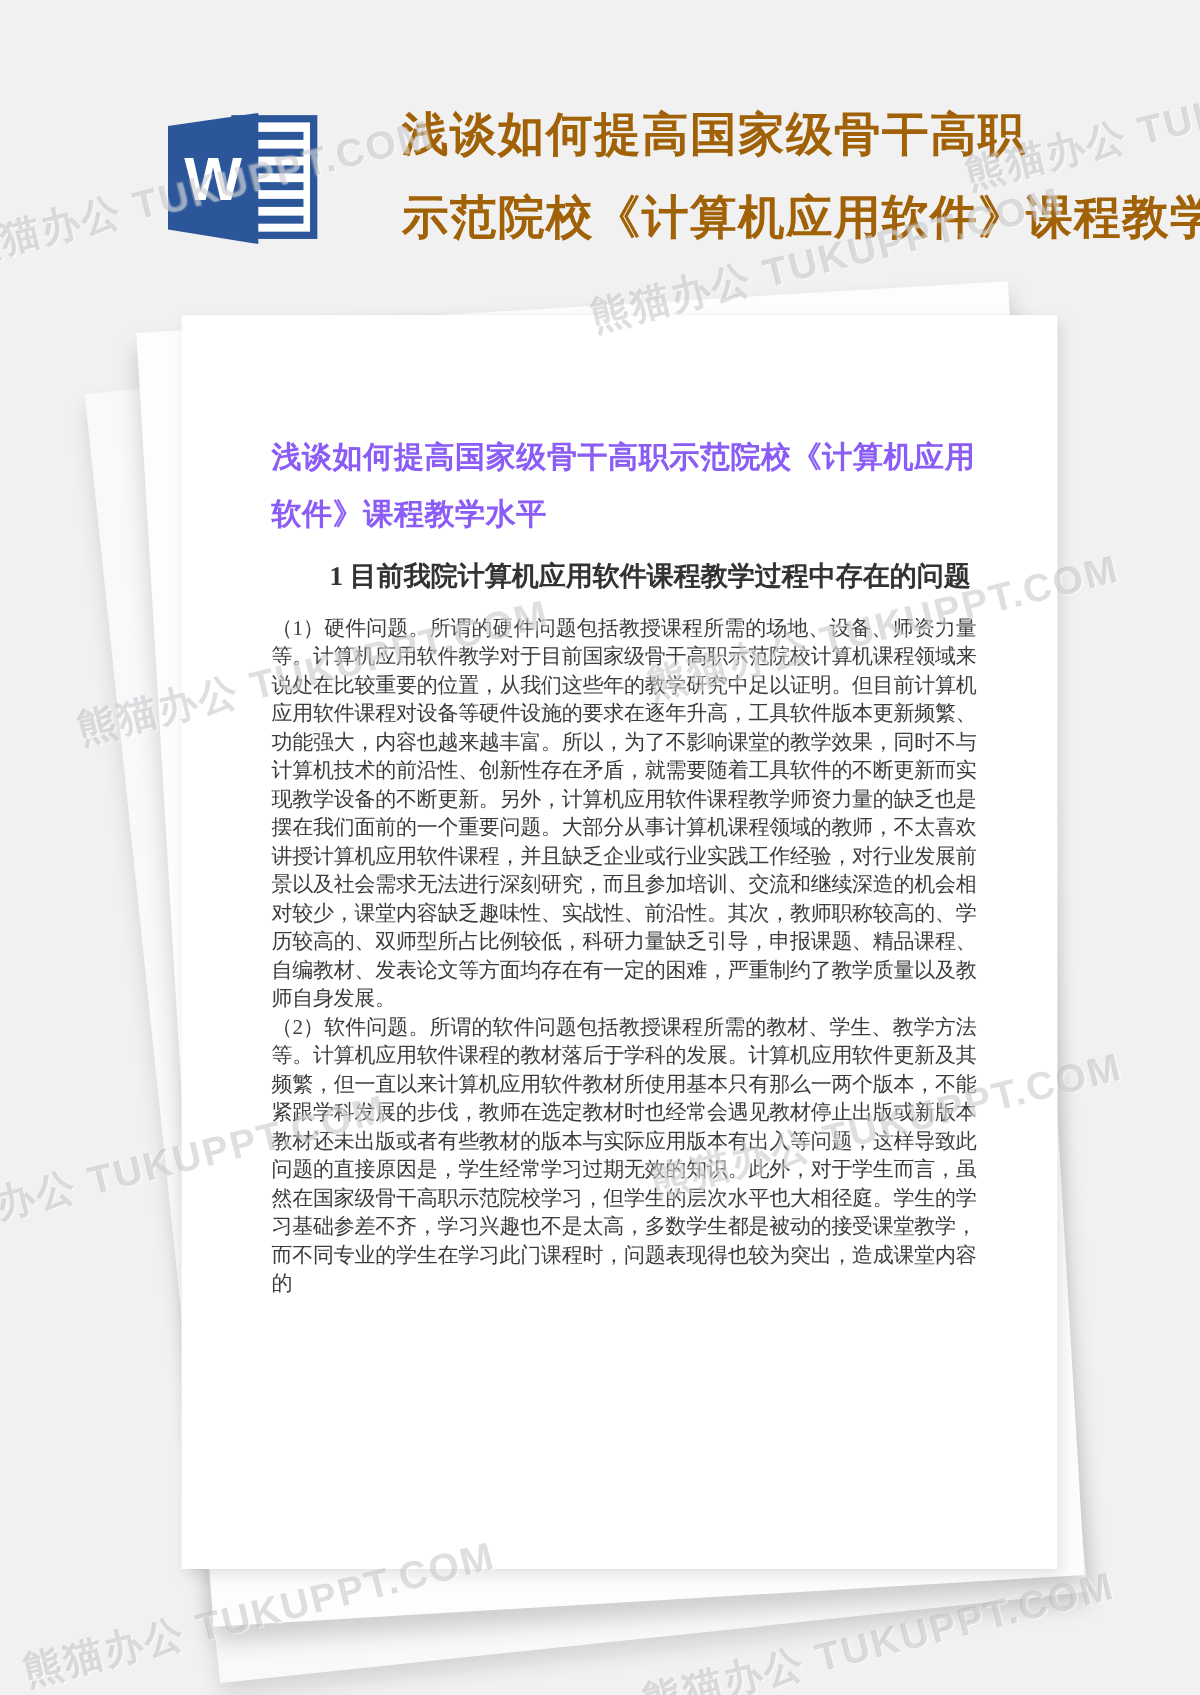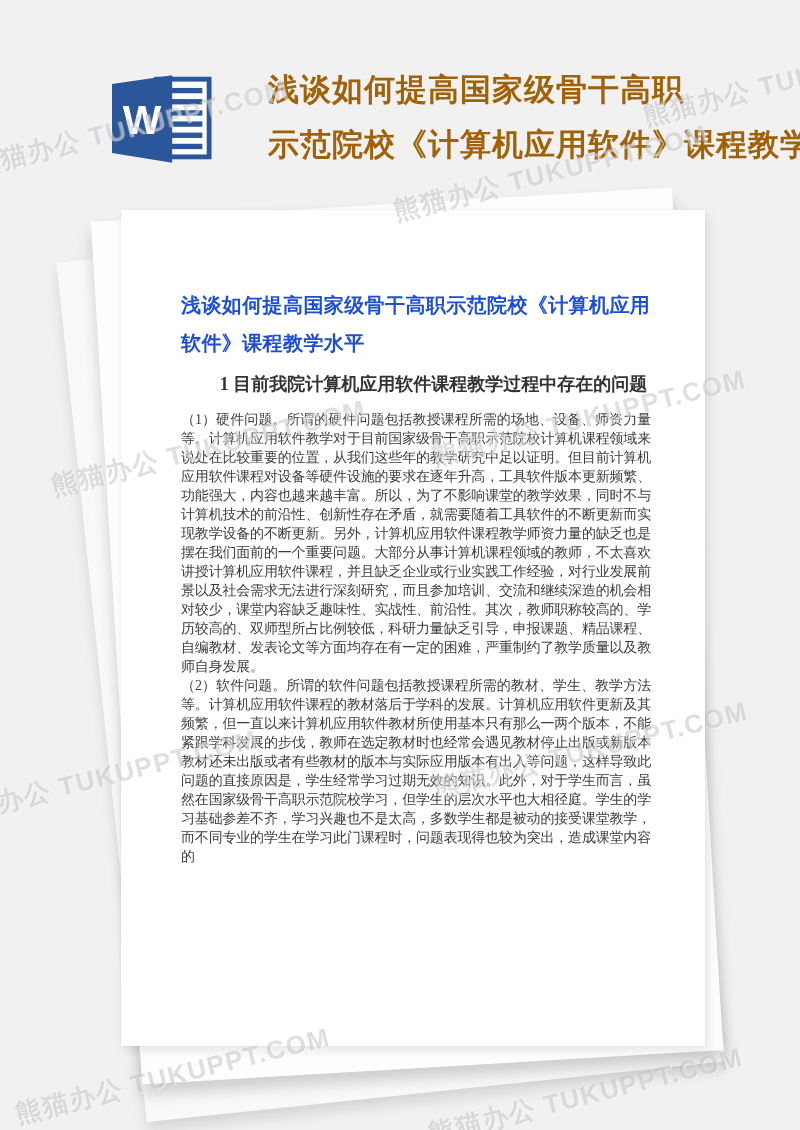--- a/index.html
+++ b/index.html
@@ -42,21 +42,21 @@
   }
 
   
   .doc {
     position: absolute; left: 60px; top: 76px; width: 470px;
     color: #3c3c3c;
   }
   .doc-title {
     margin: 0 0 11px 0;
     font-size: 20px; line-height: 38px; font-weight: 700;
-    letter-spacing: 0.4px; color: #1d4ed8; text-align: left;
+    letter-spacing: 0.4px; color: #8b5cf6; text-align: left;
   }
   .doc p {
     margin: 0; font-size: 14px; line-height: 19px;
     text-align: justify; letter-spacing: -0.2px;
   }
   .doc .heading {
     margin: 13px 0 16px 0;
     font-size: 18px; line-height: 19px; font-weight: 700;
     color: #333333; text-indent: 2.15em; text-align: left;
   }

